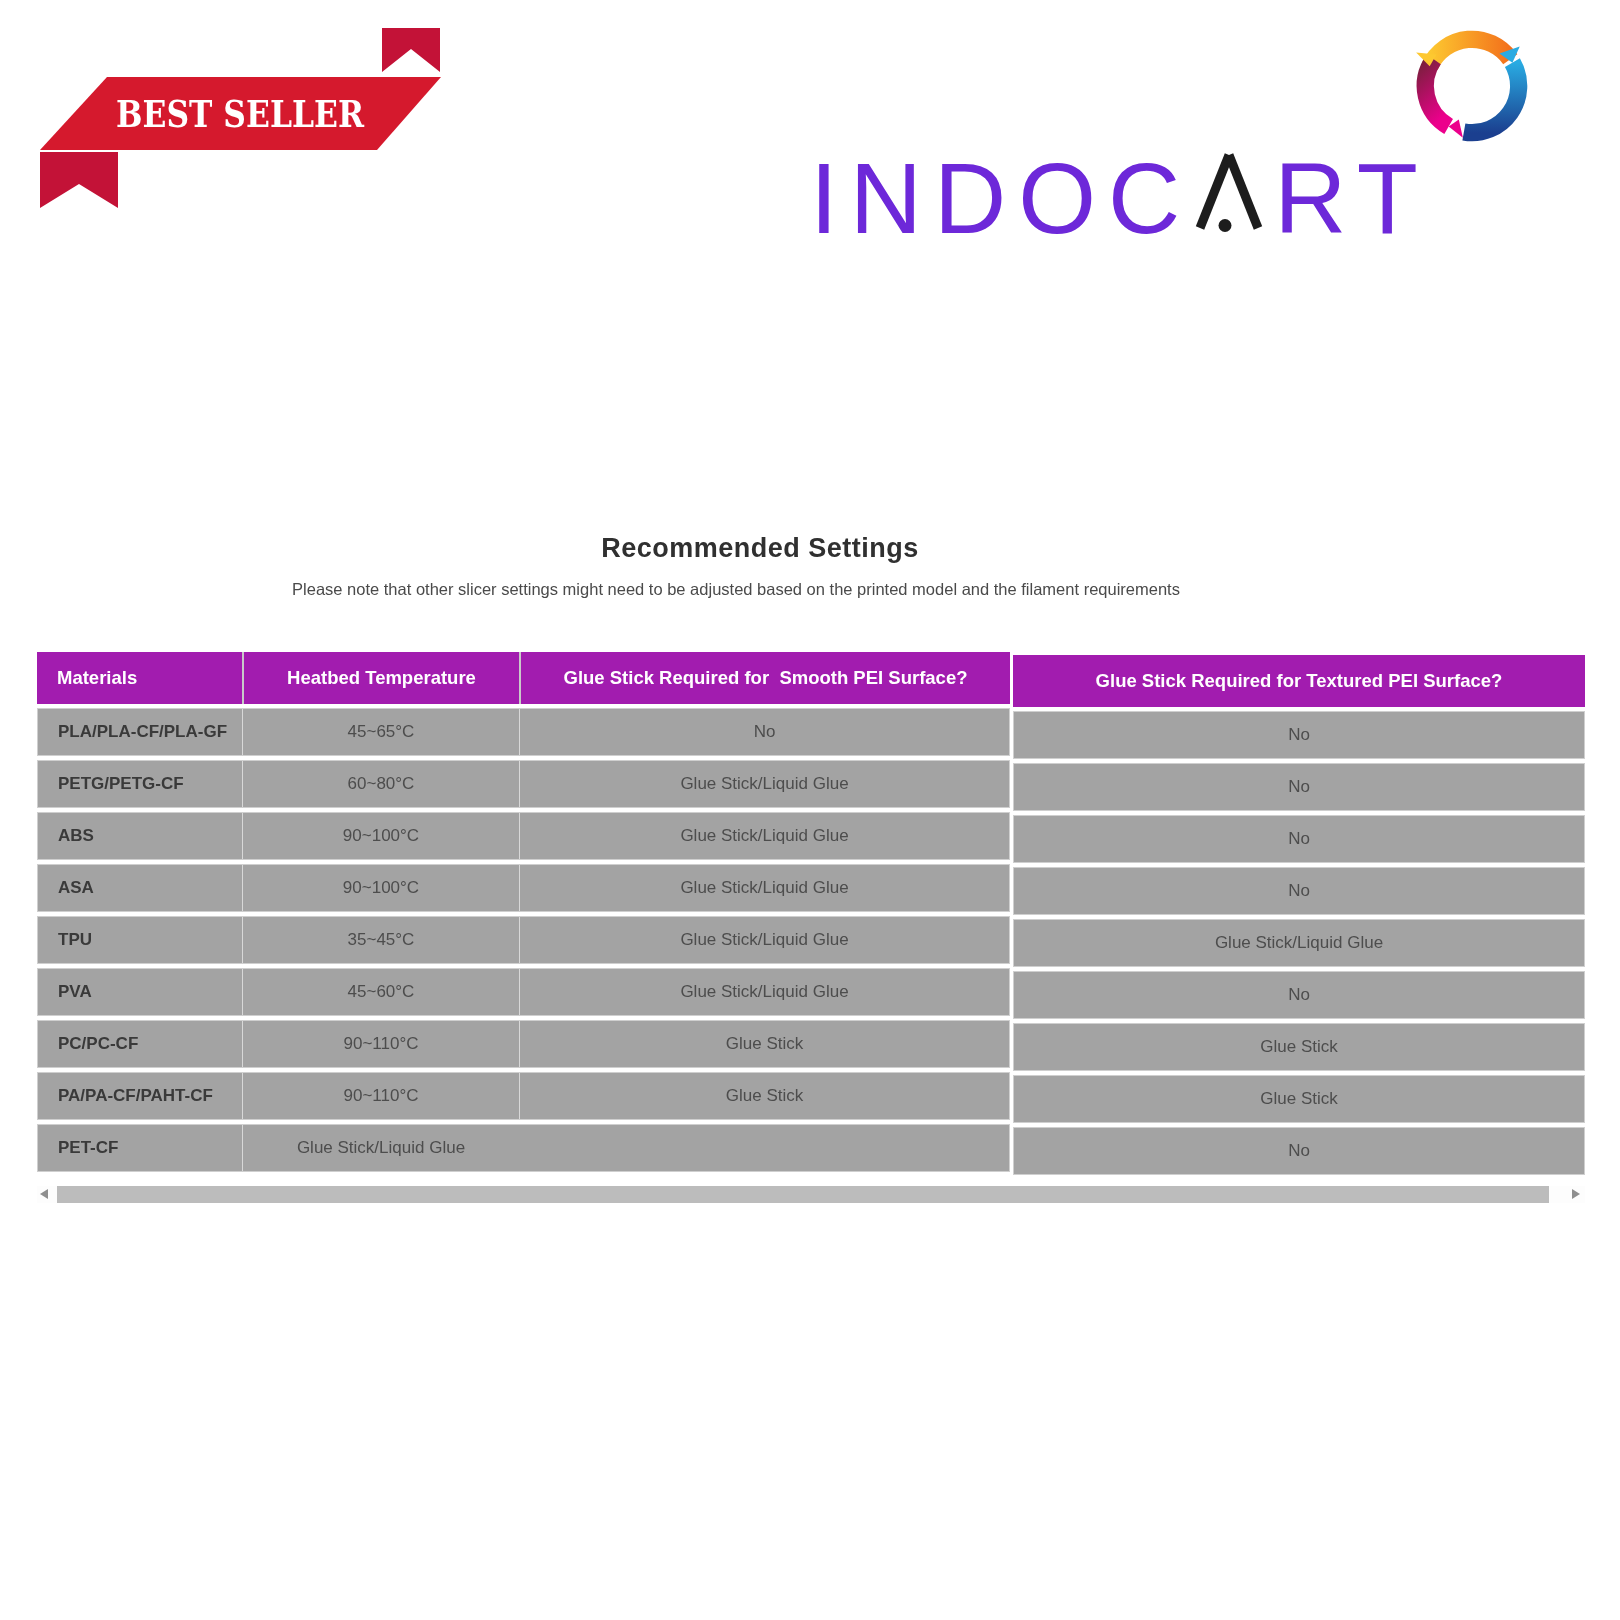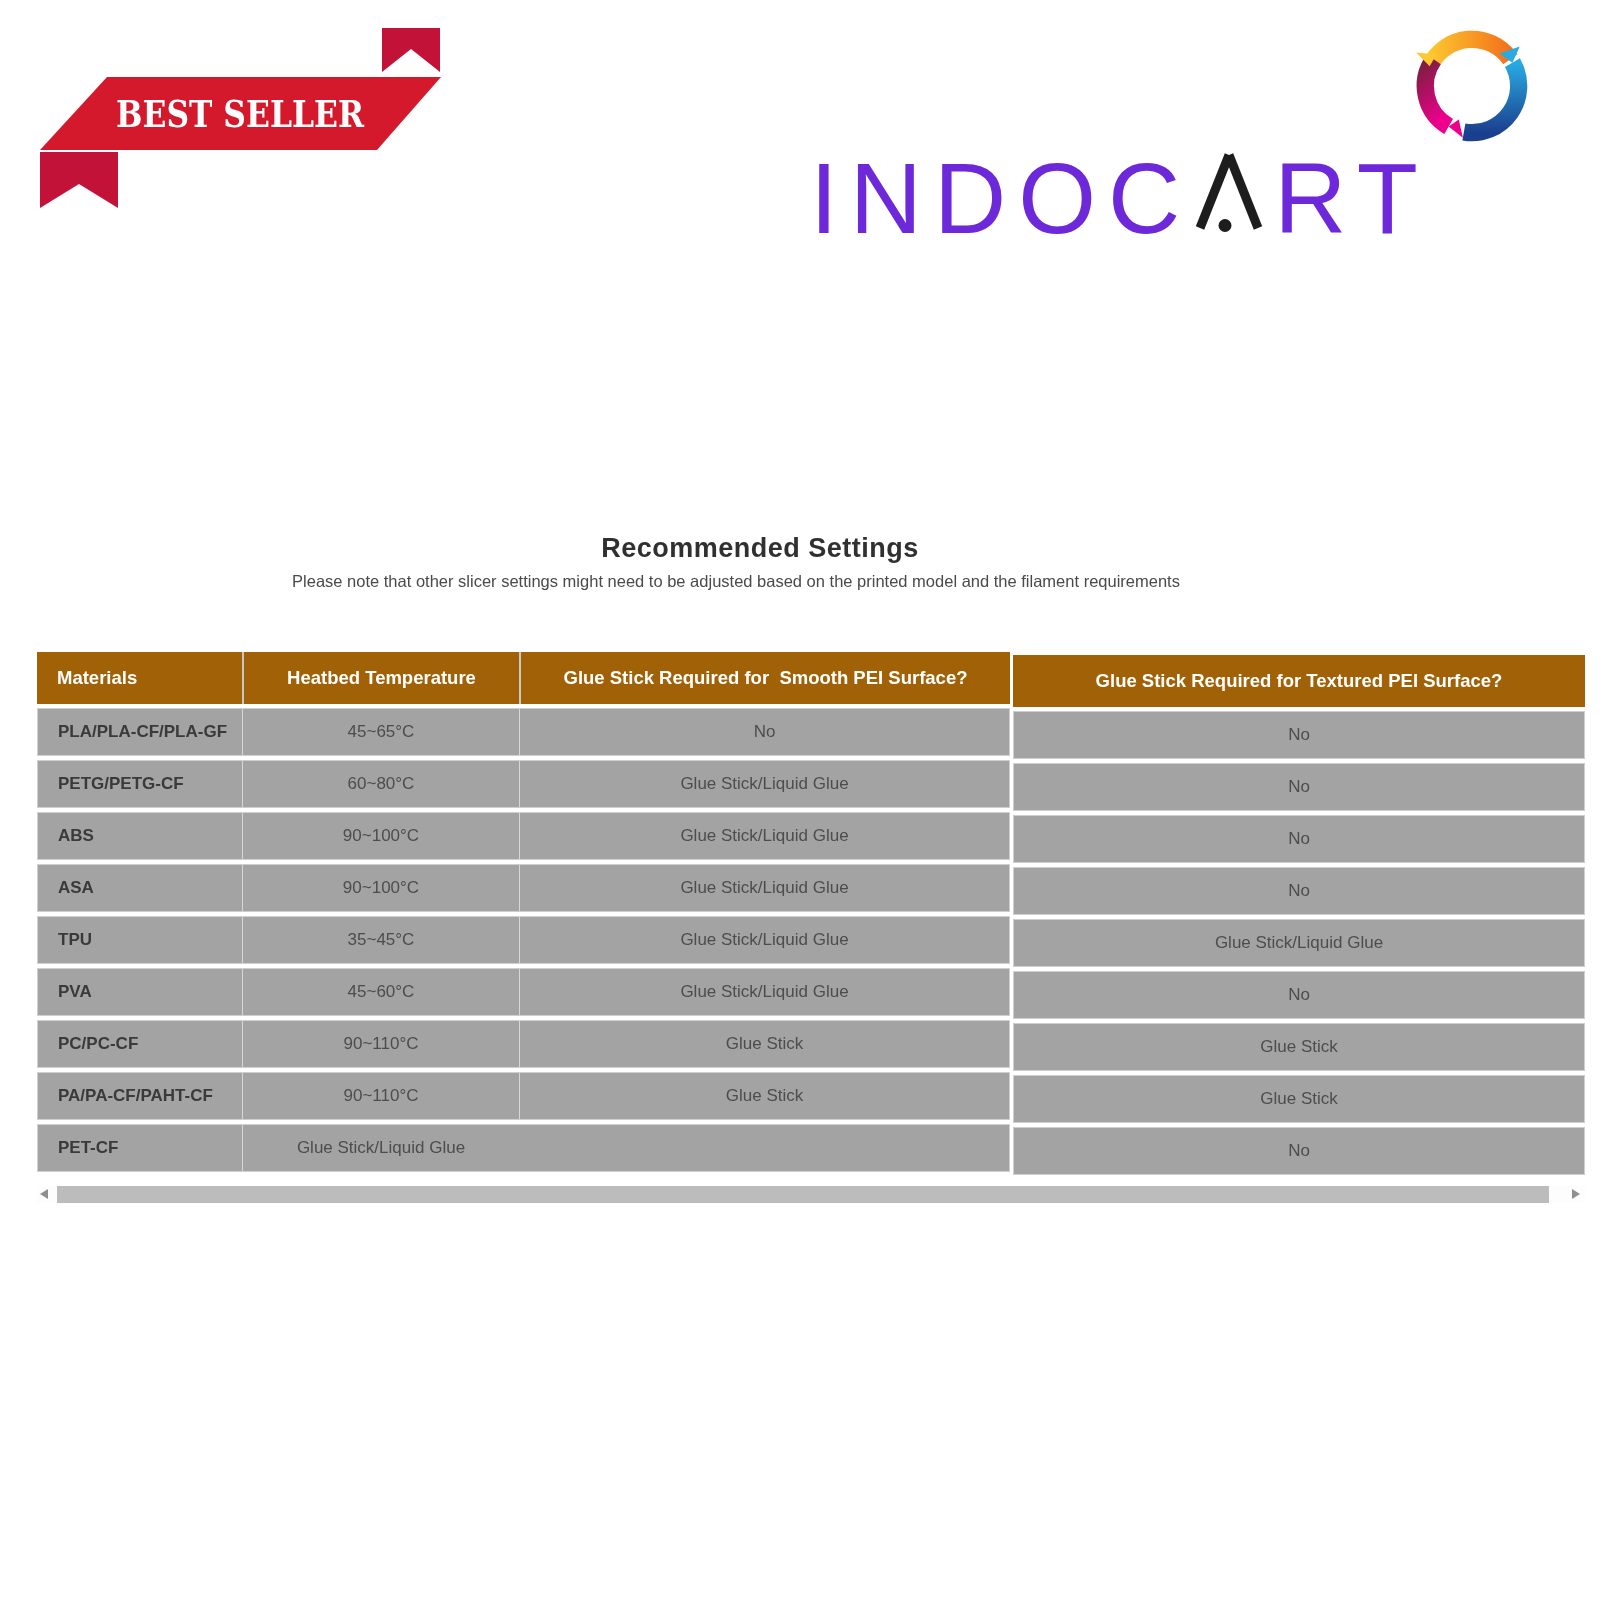--- a/index.html
+++ b/index.html
@@ -13,28 +13,28 @@
   .logo{position:absolute;left:810px;top:126px;height:122px;display:flex;align-items:flex-end;}
   .logo .ltr{font-size:100px;line-height:100px;font-weight:400;color:#6d28d9;
              letter-spacing:12px;white-space:pre;}
   .logo svg.aglyph{display:block;margin:0 10px 15px 2px;}
   .logo-icon{position:absolute;left:1406px;top:20px;}
 
   
   .title-wrap{position:absolute;left:0;top:520px;width:1520px;text-align:center;margin-top:13px;}
   .title-wrap h1{margin:0;font-size:27px;font-weight:bold;color:#303030;letter-spacing:.5px;}
   .subtitle-wrap{position:absolute;left:0;top:572px;width:1472px;text-align:center;}
-  .subtitle-wrap p{margin:0;font-size:16.5px;color:#4a4a4a;}
+  .subtitle-wrap p{margin:8px;font-size:16.5px;color:#4a4a4a;}
 
   
   .table-area{position:absolute;left:37px;top:652px;width:1548px;height:530px;}
   .paneA{position:absolute;left:0;top:0;width:973px;}
   .paneB{position:absolute;left:976px;top:3px;width:572px;}
 
-  .thead{height:52px;background:#a16207;display:grid;align-items:center;}
+  .thead{height:52px;background:#a21caf;display:grid;align-items:center;}
   .paneA .thead{grid-template-columns:205px 277px 491px;}
   .paneB .thead{grid-template-columns:572px;}
   .th{font-size:18.5px;font-weight:bold;color:#ffffff;text-align:center;height:52px;
       display:flex;align-items:center;justify-content:center;}
   .th.first{justify-content:flex-start;padding-left:20px;}
   .paneA .th + .th{border-left:2px solid #c9c9c9;}
 
   .trow{margin-top:4px;height:46px;background:#a3a3a3;border:1px solid #cfcfcf;
         display:grid;align-items:center;}
   .paneA .trow{grid-template-columns:204px 277px 490px;}

